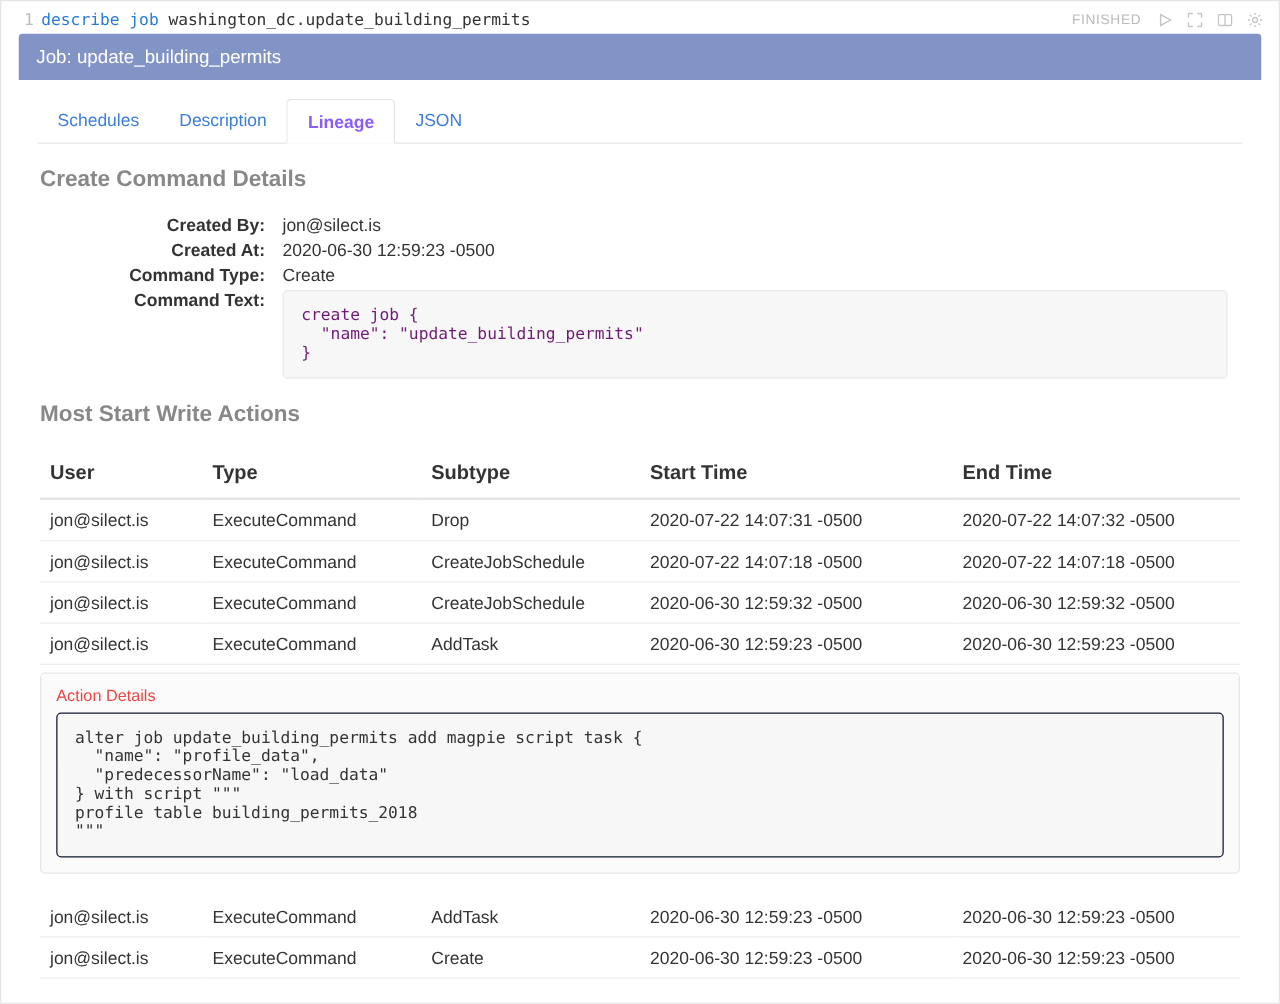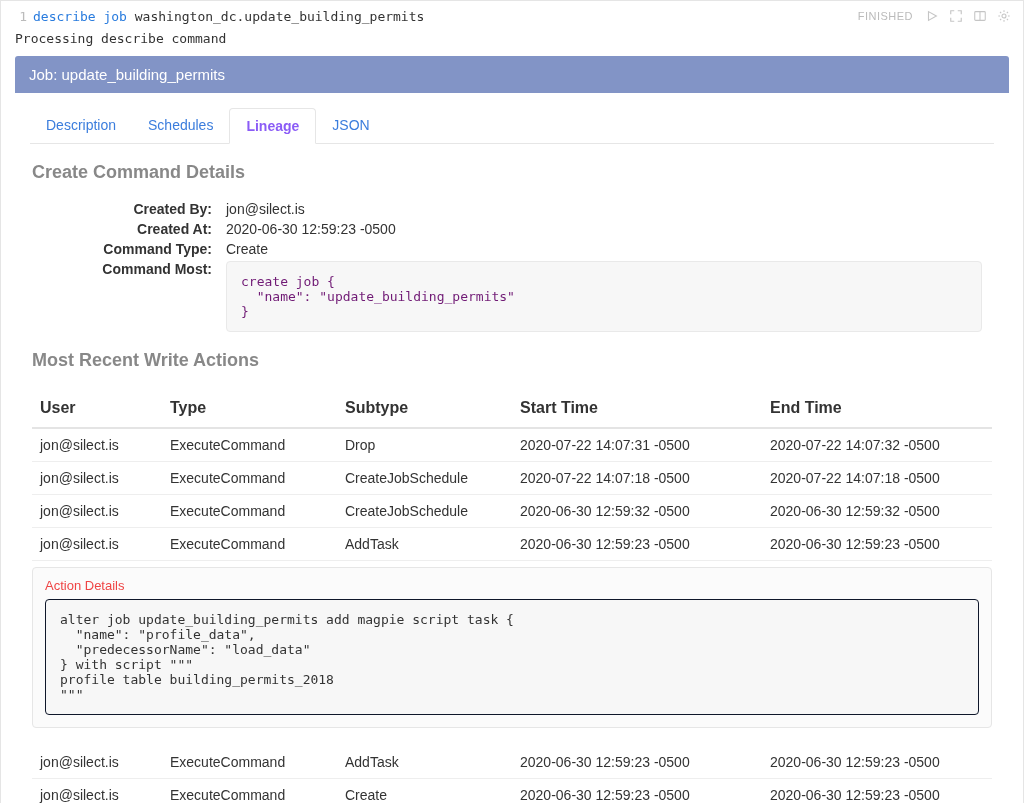--- a/index.html
+++ b/index.html
@@ -73,50 +73,49 @@
       </span>
       <span class="icon-btn">
         <svg viewBox="0 0 16 16" fill="none" stroke="currentColor" stroke-width="1.2">
             <circle cx="8" cy="8" r="2.3"></circle>
             <path d="M8 1.5v2M8 12.5v2M14.5 8h-2M3.5 8h-2M12.6 3.4l-1.4 1.4M4.8 11.2l-1.4 1.4M12.6 12.6l-1.4-1.4M4.8 4.8 3.4 3.4"></path>
           </svg>
       </span>
     </div>
   </div>
 
-  <div class="proc-line">Processing describe command</div>
 
   <div class="content-wrap">
     <div class="job-header">Job: update_building_permits</div>
     <div class="panel-body">
       <div class="tabs">
+        <div class="tab">Schedules</div>
         <div class="tab">Description</div>
-        <div class="tab">Schedules</div>
         <div class="tab active">Lineage</div>
         <div class="tab">JSON</div>
       </div>
 
       <div class="section-title">Create Command Details</div>
 
       <div class="details-grid">
         <div class="label">Created By:</div>
         <div class="val">jon@silect.is</div>
         <div class="label">Created At:</div>
         <div class="val">2020-06-30 12:59:23 -0500</div>
         <div class="label">Command Type:</div>
         <div class="val">Create</div>
-        <div class="label">Command Most:</div>
+        <div class="label">Command Text:</div>
         <div class="val">
           <div class="codebox">create job {
   "name": "update_building_permits"
 }</div>
         </div>
       </div>
 
-      <div class="section-title">Most Recent Write Actions</div>
+      <div class="section-title">Most Start Write Actions</div>
 
       <div class="table-wrap">
         <table class="actions">
           <colgroup>
               <col style="width:130px">
               <col style="width:175px">
               <col style="width:175px">
               <col style="width:250px">
               <col>
             </colgroup>

